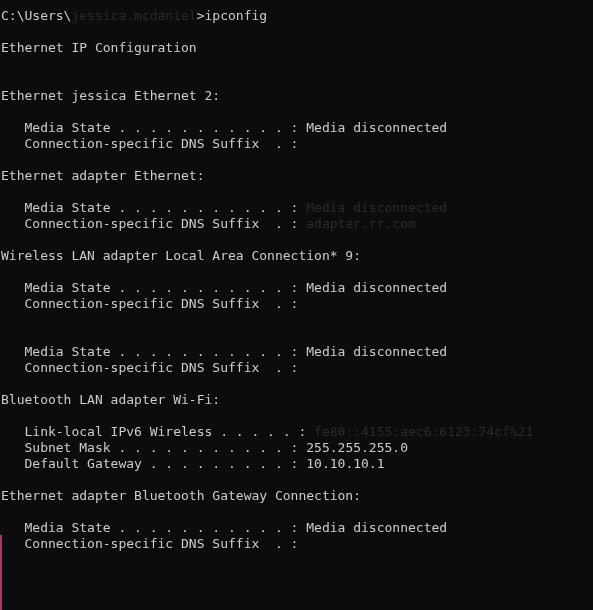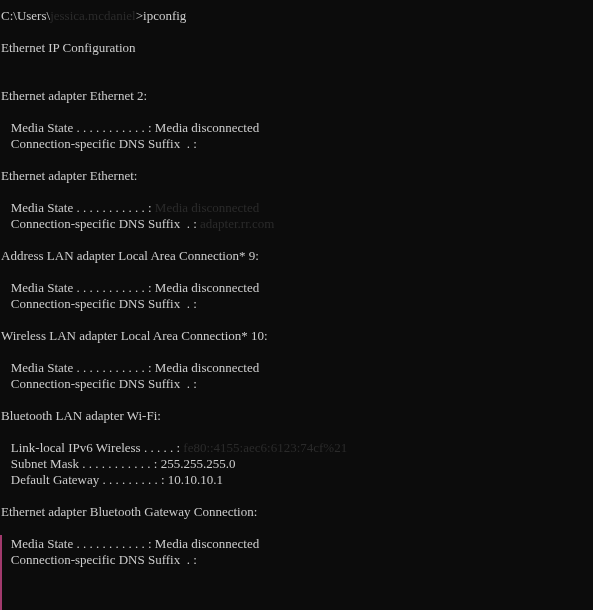--- a/index.html
+++ b/index.html
@@ -17,21 +17,20 @@
     font-size: 13px;
     line-height: 16px;
     color: #cccccc;
     -webkit-font-smoothing: antialiased;
   }
   #screen {
     position: absolute;
     top: 8px;
     left: 0px;
     right: 0;
-    font-family: Liberation Serif, serif;
   }
   .line {
     height: 16px;
     white-space: pre;
     padding-left: 1px;
   }
   .blank { height: 16px; }
   
   .t { color: #cccccc; }
   
@@ -49,36 +48,35 @@
 </head>
 <body>
 
 <div id="terminal">
   <div id="screen">
       <div class="line"><span class="t">C:\Users\</span><span class="dim">jessica.mcdaniel</span><span class="t">&gt;</span><span class="t">ipconfig</span></div>
       <div class="blank"></div>
       <div class="line"><span class="t">Ethernet IP Configuration</span></div>
       <div class="blank"></div>
       <div class="blank"></div>
-      <div class="line"><span class="t">Ethernet adapter Ethernet 2:</span></div>
+      <div class="line"><span class="t">Ethernet jessica Ethernet 2:</span></div>
       <div class="blank"></div>
       <div class="line"><span class="t">   Media State . . . . . . . . . . . :</span><span class="t"> Media disconnected</span></div>
       <div class="line"><span class="t">   Connection-specific DNS Suffix  . :</span></div>
       <div class="blank"></div>
       <div class="line"><span class="t">Ethernet adapter Ethernet:</span></div>
       <div class="blank"></div>
       <div class="line"><span class="t">   Media State . . . . . . . . . . . :</span><span class="dim"> Media disconnected</span></div>
       <div class="line"><span class="t">   Connection-specific DNS Suffix  . :</span><span class="dim"> adapter.rr.com</span></div>
       <div class="blank"></div>
-      <div class="line"><span class="t">Address LAN adapter Local Area Connection* 9:</span></div>
+      <div class="line"><span class="t">Wireless LAN adapter Local Area Connection* 9:</span></div>
       <div class="blank"></div>
       <div class="line"><span class="t">   Media State . . . . . . . . . . . :</span><span class="t"> Media disconnected</span></div>
       <div class="line"><span class="t">   Connection-specific DNS Suffix  . :</span></div>
       <div class="blank"></div>
-      <div class="line"><span class="t">Wireless LAN adapter Local Area Connection* 10:</span></div>
       <div class="blank"></div>
       <div class="line"><span class="t">   Media State . . . . . . . . . . . :</span><span class="t"> Media disconnected</span></div>
       <div class="line"><span class="t">   Connection-specific DNS Suffix  . :</span></div>
       <div class="blank"></div>
       <div class="line"><span class="t">Bluetooth LAN adapter Wi-Fi:</span></div>
       <div class="blank"></div>
       <div class="line"><span class="t">   Link-local IPv6 Wireless . . . . . :</span><span class="dim"> fe80::4155:aec6:6123:74cf%21</span></div>
       <div class="line"><span class="t">   Subnet Mask . . . . . . . . . . . :</span><span class="t"> 255.255.255.0</span></div>
       <div class="line"><span class="t">   Default Gateway . . . . . . . . . :</span><span class="t"> 10.10.10.1</span></div>
       <div class="blank"></div>

